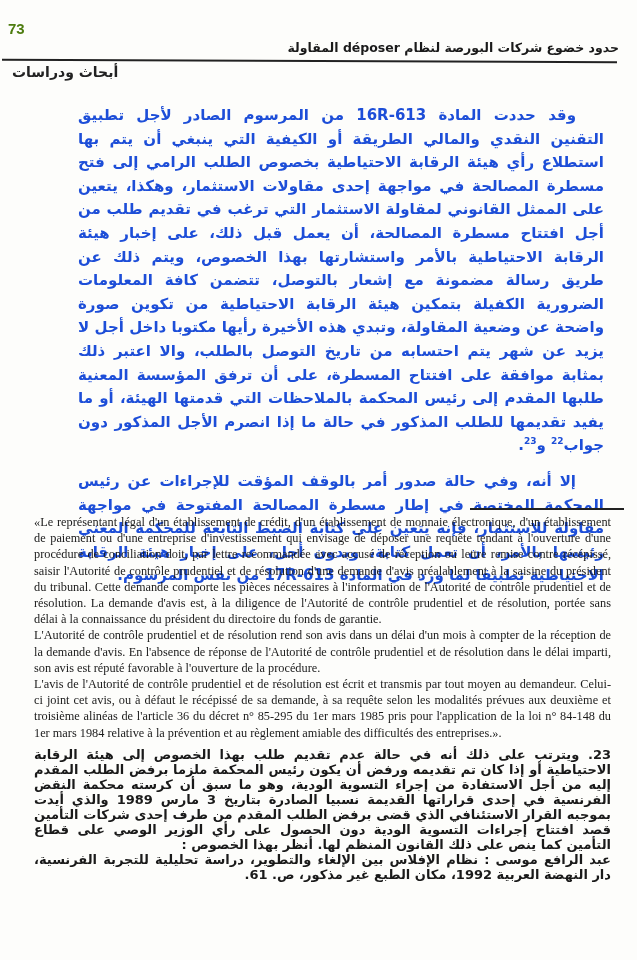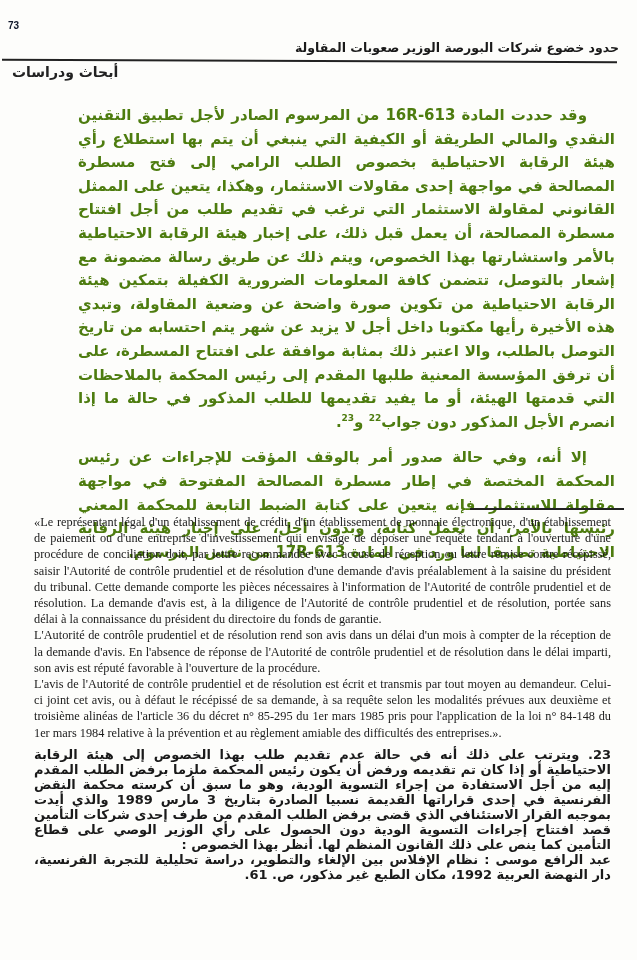--- a/index.html
+++ b/index.html
@@ -6,39 +6,39 @@
   body {
     width: 637px; height: 960px; overflow: hidden;
     background: #fdfdfb;
     color: #111;
     font-family: "DejaVu Sans", sans-serif;
     position: relative;
   }
   .page-number {
     position: absolute; left: 8px; top: 20px;
     font-family: "Liberation Sans", sans-serif;
-    font-weight: bold; font-size: 10px; color: #0f172a;
+    font-weight: bold; font-size: 15px; color: #4d7c0f;
   }
   .running-head {
     position: absolute; right: 18px; top: 40px;
     direction: rtl; font-size: 12.5px; font-weight: bold; color: #1a1a1a;
   }
   .head-rule {
     position: absolute; left: 2px; right: 20px; top: 60px;
     height: 2px; background: #222;
     transform: rotate(0.25deg);
   }
   .section-label {
     position: absolute; left: 12px; top: 64px;
     direction: rtl; font-size: 14px; font-weight: bold; color: #222;
   }
   .body-text {
-    position: absolute; left: 78px; right: 22px; top: 104px;
+    position: absolute; left: 78px; right: 33px; top: 104px;
     direction: rtl; text-align: justify; text-align-last: right;
-    font-size: 15px; line-height: 23.6px; font-weight: bold; color: #4d7c0f;
+    font-size: 15px; line-height: 23.6px; font-weight: bold; color: #1d4ed8;
   }
   .body-text p { margin: 0; text-indent: 28px; }
   .body-text p + p { margin-top: 12px; }
   sup { font-size: 9px; line-height: 0; }
   .fn-rule {
     position: absolute; left: 470px; width: 154px; top: 508px;
     height: 1.5px; background: #222;
   }
   .footnotes {
     position: absolute; left: 34px; right: 26px; top: 514px;
@@ -54,21 +54,21 @@
     line-height: 16.2px; margin: 0;
   }
   .fn-fr span.u { }
   .fn23 { margin-top: 6px; }
   .fn23 .fn-ar { line-height: 15px; font-size: 13px; }
 </style>
 </head>
 <body>
 
 <div class="page-number">73</div>
-<div class="running-head">حدود خضوع شركات البورصة الوزير صعوبات المقاولة</div>
+<div class="running-head">حدود خضوع شركات البورصة لنظام déposer المقاولة</div>
 <div class="head-rule"></div>
 <div class="section-label">أبحاث ودراسات</div>
 
 <div class="body-text">
   <p><span>وقد حددت المادة 613-16R من المرسوم الصادر لأجل تطبيق التقنين النقدي والمالي الطريقة أو الكيفية التي ينبغي أن يتم بها استطلاع رأي هيئة الرقابة الاحتياطية بخصوص الطلب الرامي إلى فتح مسطرة المصالحة في مواجهة إحدى مقاولات الاستثمار، وهكذا، يتعين على الممثل القانوني لمقاولة الاستثمار التي ترغب في تقديم طلب من أجل افتتاح مسطرة المصالحة، أن يعمل قبل ذلك، على إخبار هيئة الرقابة الاحتياطية بالأمر واستشارتها بهذا الخصوص، ويتم ذلك عن طريق رسالة مضمونة مع إشعار بالتوصل، تتضمن كافة المعلومات الضرورية الكفيلة بتمكين هيئة الرقابة الاحتياطية من تكوين صورة واضحة عن وضعية المقاولة، وتبدي هذه الأخيرة رأيها مكتوبا داخل أجل لا يزيد عن شهر يتم احتسابه من تاريخ التوصل بالطلب، والا اعتبر ذلك بمثابة موافقة على افتتاح المسطرة، على أن ترفق المؤسسة المعنية طلبها المقدم إلى رئيس المحكمة بالملاحظات التي قدمتها الهيئة، أو ما يفيد تقديمها للطلب المذكور في حالة ما إذا انصرم الأجل المذكور دون جواب</span><sup>22</sup> <span>و</span><sup>23</sup><span>.</span></p>
   <p><span>إلا أنه، وفي حالة صدور أمر بالوقف المؤقت للإجراءات عن رئيس المحكمة المختصة في إطار مسطرة المصالحة المفتوحة في مواجهة مقاولة للاستثمار، فإنه يتعين على كتابة الضبط التابعة للمحكمة المعني رئيسها بالأمر، أن تعمل كتابة، وبدون أجل، على إخبار هيئة الرقابة الاحتياطية تطبيقا لما ورد في المادة 613-17R من نفس المرسوم.</span></p>
 </div>
 
 <div class="fn-rule"></div>
 

